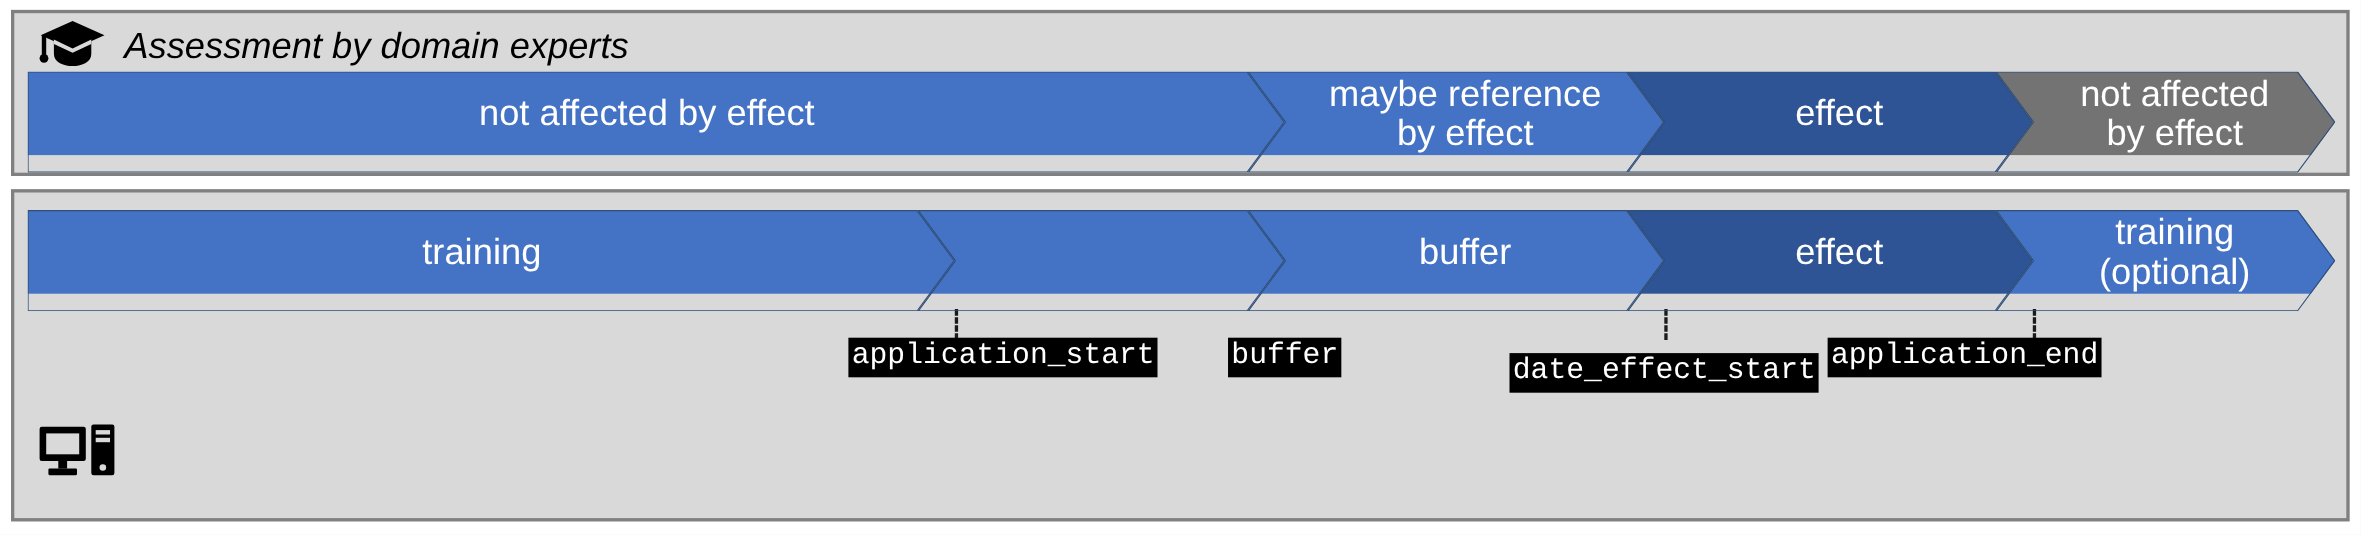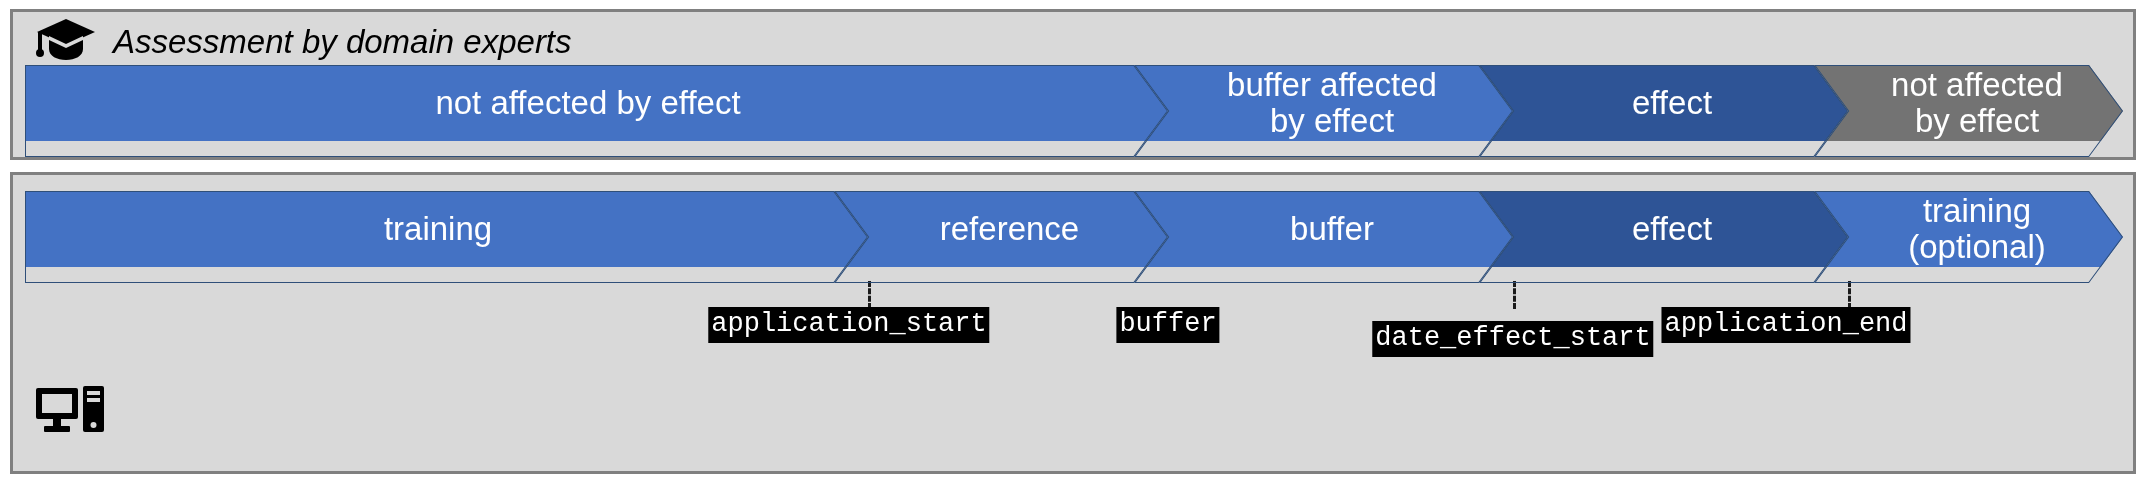--- a/index.html
+++ b/index.html
@@ -140,56 +140,56 @@
       </span>
       <span class="caption-text">Assessment by domain experts</span>
     </div>
 
     <div class="band" id="band-experts">
         <div class="seg" style="left: 0px; width: 1143px; background: rgb(68, 114, 196); z-index: 10; clip-path: polygon(0px 0px, 1109px 0px, 1143px 46px, 1109px 92px, 0px 92px);"><svg width="1143" height="92" style="position: absolute; left: 0px; top: 0px; pointer-events: none;">
             <polygon points="0.00,0.00 1109.00,0.00 1143.00,46.00 1109.00,92.00 0.00,92.00" fill="none" stroke="#2f4f79" stroke-width="2"></polygon>
           </svg><span class="seg-label" style="margin-right: 17px;">not affected by effect</span></div>
         <div class="seg" style="left: 1109px; width: 379px; background: rgb(68, 114, 196); z-index: 11; clip-path: polygon(0px 0px, 345px 0px, 379px 46px, 345px 92px, 0px 92px, 34px 46px);"><svg width="379" height="92" style="position: absolute; left: 0px; top: 0px; pointer-events: none;">
             <polygon points="0.00,0.00 345.00,0.00 379.00,46.00 345.00,92.00 0.00,92.00 34.00,46.00" fill="none" stroke="#2f4f79" stroke-width="2"></polygon>
-          </svg><span class="seg-label" style="margin-left: 17px;">buffer affected
+          </svg><span class="seg-label" style="margin-left: 17px;">maybe reference
 by effect</span></div>
         <div class="seg" style="left: 1454px; width: 369px; background: rgb(46, 84, 150); z-index: 12; clip-path: polygon(0px 0px, 335px 0px, 369px 46px, 335px 92px, 0px 92px, 34px 46px);"><svg width="369" height="92" style="position: absolute; left: 0px; top: 0px; pointer-events: none;">
             <polygon points="0.00,0.00 335.00,0.00 369.00,46.00 335.00,92.00 0.00,92.00 34.00,46.00" fill="none" stroke="#2f4f79" stroke-width="2"></polygon>
           </svg><span class="seg-label" style="margin-left: 17px;">effect</span></div>
         <div class="seg" style="left: 1789px; width: 309px; background: #737373; z-index: 13; clip-path: polygon(0px 0px, 275px 0px, 309px 46px, 275px 92px, 0px 92px, 34px 46px);"><svg width="309" height="92" style="position: absolute; left: 0px; top: 0px; pointer-events: none;">
             <polygon points="0.00,0.00 275.00,0.00 309.00,46.00 275.00,92.00 0.00,92.00 34.00,46.00" fill="none" stroke="#2f4f79" stroke-width="2"></polygon>
           </svg><span class="seg-label" style="margin-left: 17px;">not affected
 by effect</span></div>
       </div>
   </div>
 
   <div class="panel" id="panel-datascience">
 
     <div class="band" id="band-datascience">
         <div class="seg" style="left: 0px; width: 843px; background: rgb(68, 114, 196); z-index: 10; clip-path: polygon(0px 0px, 809px 0px, 843px 46px, 809px 92px, 0px 92px);"><svg width="843" height="92" style="position: absolute; left: 0px; top: 0px; pointer-events: none;">
             <polygon points="0.00,0.00 809.00,0.00 843.00,46.00 809.00,92.00 0.00,92.00" fill="none" stroke="#2f4f79" stroke-width="2"></polygon>
           </svg><span class="seg-label" style="margin-right: 17px;">training</span></div>
         <div class="seg" style="left: 809px; width: 334px; background: rgb(68, 114, 196); z-index: 11; clip-path: polygon(0px 0px, 300px 0px, 334px 46px, 300px 92px, 0px 92px, 34px 46px);"><svg width="334" height="92" style="position: absolute; left: 0px; top: 0px; pointer-events: none;">
             <polygon points="0.00,0.00 300.00,0.00 334.00,46.00 300.00,92.00 0.00,92.00 34.00,46.00" fill="none" stroke="#2f4f79" stroke-width="2"></polygon>
-          </svg><span class="seg-label" style="margin-left: 17px;">reference</span></div>
+          </svg></div>
         <div class="seg" style="left: 1109px; width: 379px; background: rgb(68, 114, 196); z-index: 12; clip-path: polygon(0px 0px, 345px 0px, 379px 46px, 345px 92px, 0px 92px, 34px 46px);"><svg width="379" height="92" style="position: absolute; left: 0px; top: 0px; pointer-events: none;">
             <polygon points="0.00,0.00 345.00,0.00 379.00,46.00 345.00,92.00 0.00,92.00 34.00,46.00" fill="none" stroke="#2f4f79" stroke-width="2"></polygon>
           </svg><span class="seg-label" style="margin-left: 17px;">buffer</span></div>
         <div class="seg" style="left: 1454px; width: 369px; background: rgb(46, 84, 150); z-index: 13; clip-path: polygon(0px 0px, 335px 0px, 369px 46px, 335px 92px, 0px 92px, 34px 46px);"><svg width="369" height="92" style="position: absolute; left: 0px; top: 0px; pointer-events: none;">
             <polygon points="0.00,0.00 335.00,0.00 369.00,46.00 335.00,92.00 0.00,92.00 34.00,46.00" fill="none" stroke="#2f4f79" stroke-width="2"></polygon>
           </svg><span class="seg-label" style="margin-left: 17px;">effect</span></div>
         <div class="seg" style="left: 1789px; width: 309px; background: rgb(68, 114, 196); z-index: 14; clip-path: polygon(0px 0px, 275px 0px, 309px 46px, 275px 92px, 0px 92px, 34px 46px);"><svg width="309" height="92" style="position: absolute; left: 0px; top: 0px; pointer-events: none;">
             <polygon points="0.00,0.00 275.00,0.00 309.00,46.00 275.00,92.00 0.00,92.00 34.00,46.00" fill="none" stroke="#2f4f79" stroke-width="2"></polygon>
           </svg><span class="seg-label" style="margin-left: 17px;">training
 (optional)</span></div>
       </div>
 
     <div id="markers-layer">
         <div class="tick" style="left: 855px; top: 106px;"></div>
-        <div class="code-label" style="left: 836px; top: 132px;">application_start</div>
+        <div class="code-label" style="left: 899px; top: 132px;">application_start</div>
         <div class="code-label" style="left: 1155px; top: 132px;">buffer</div>
         <div class="tick" style="left: 1500px; top: 106px;"></div>
         <div class="code-label" style="left: 1500px; top: 146px;">date_effect_start</div>
         <div class="tick" style="left: 1835px; top: 106px;"></div>
         <div class="code-label" style="left: 1773px; top: 132px;">application_end</div>
       </div>
 
     <div class="caption-row" id="caption-datascience">
       <span class="caption-icon">
         <svg width="70" height="50" viewBox="0 0 70 50" aria-hidden="true">

